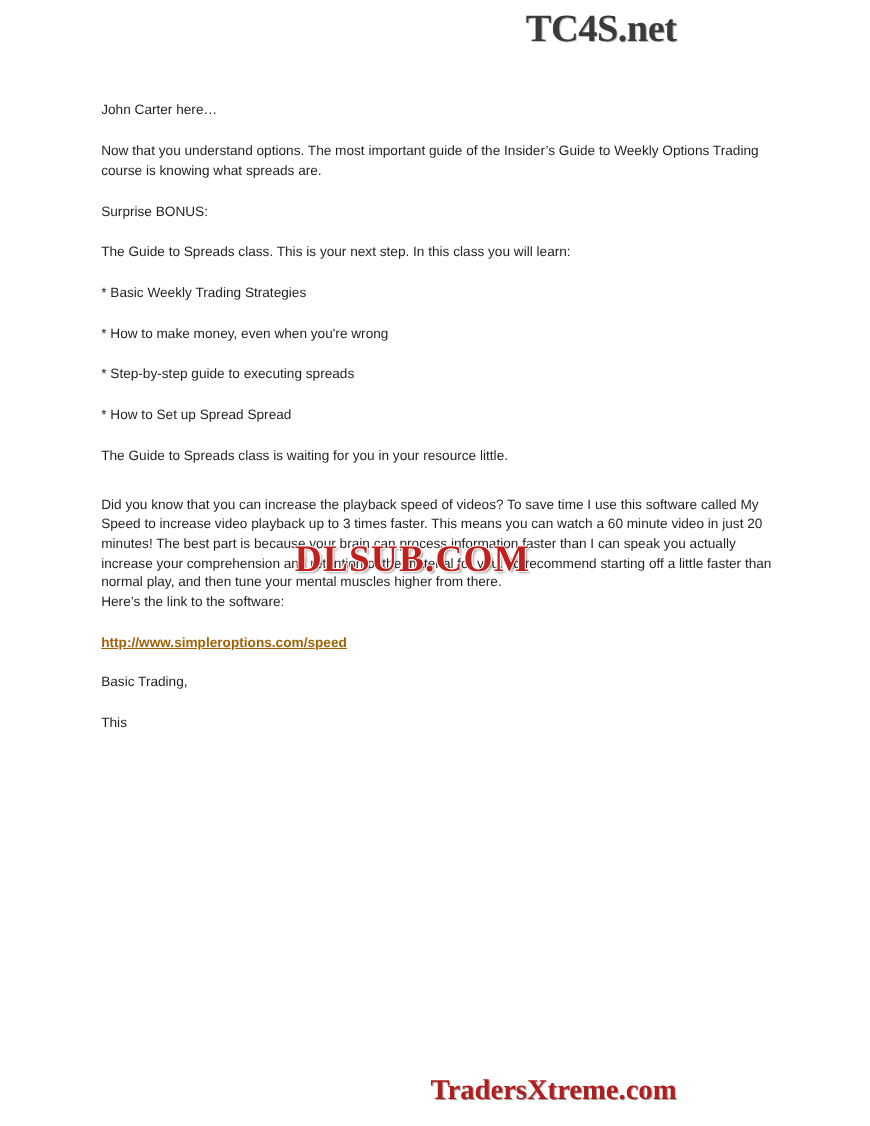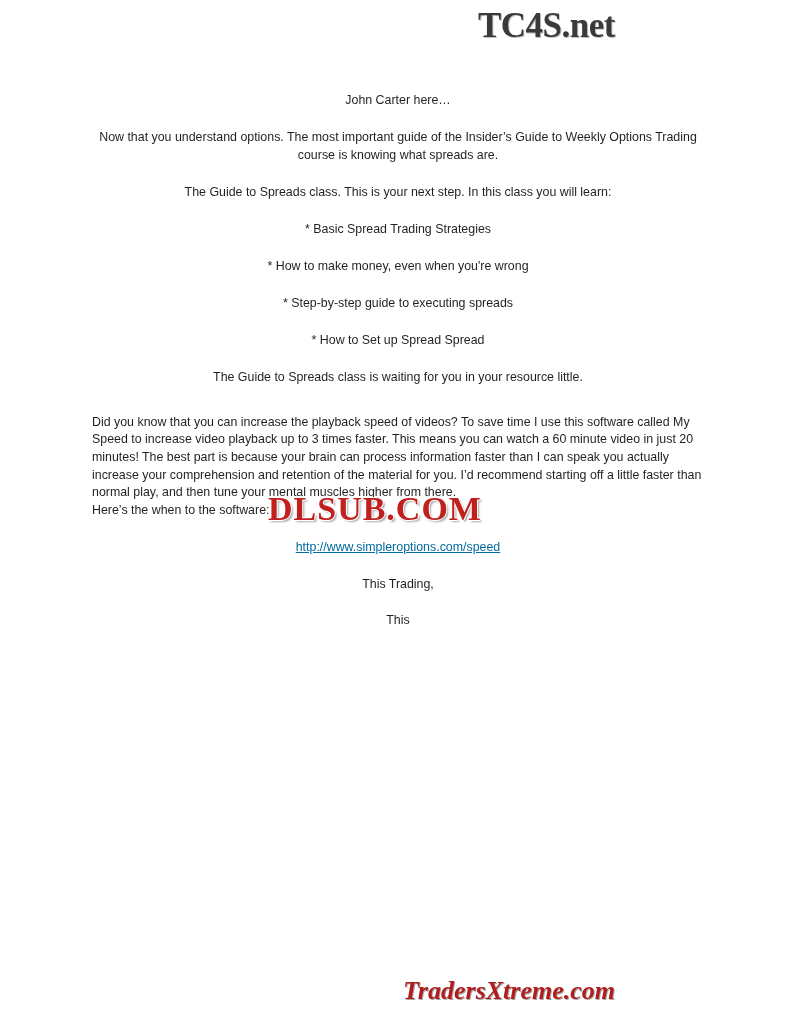--- a/index.html
+++ b/index.html
@@ -42,32 +42,32 @@
     left: 92px;
     top: 92px;
     width: 612px;
     color: #231f20;
     font-size: 12.4px;
     line-height: 1.45;
   }
 
   .doc p {
     margin: 0 0 19px 0;
-    text-align: center;
   }
 
   .block-para {
     margin: 0 0 19px 0;
     line-height: 1.42;
   }
 
   .link {
-    color: #0369a1;
+    color: #a16207;
     text-decoration: underline;
     cursor: pointer;
+    font-weight: bold;
   }
 
   
   .watermark {
     position: absolute;
     left: 268px;
     top: 490px;
     font-family: "Liberation Serif", serif;
     font-weight: bold;
     font-size: 34px;
@@ -86,57 +86,57 @@
   .brand-bottom {
     position: absolute;
     bottom: 18px;
     right: 14px;
     font-family: "Liberation Serif", serif;
     font-size: 26px;
     font-weight: bold;
     color: #b11d1d;
     text-shadow: 1px 1px 0 rgba(0,0,0,0.35);
     white-space: nowrap;
-    font-style: italic;
   }
 </style>
 </head>
 <body>
 
 <div class="page">
 
   <div class="brand-top">TC4S.net</div>
 
   <div class="doc">
 
     <p>John Carter here…</p>
 
     <p>Now that you understand options. The most important guide of the Insider’s Guide to Weekly Options Trading course is knowing what spreads are.</p>
 
+    <p>Surprise BONUS:</p>
 
     <p>The Guide to Spreads class. This is your next step. In this class you will learn:</p>
 
-    <p>* Basic Spread Trading Strategies</p>
+    <p>* Basic Weekly Trading Strategies</p>
     <p>* How to make money, even when you're wrong</p>
     <p>* Step-by-step guide to executing spreads</p>
     <p>* How to Set up Spread Spread</p>
 
     <p>The Guide to Spreads class is waiting for you in your resource little.</p>
 
     <div style="height:8px"></div>
 
     <div class="block-para">Did you know that you can increase the playback speed of videos? To save time I use this software called My Speed to increase video playback up to 3 times faster. This means you can watch a 60 minute video in just 20 minutes! The best part is because your brain can process information faster than I can speak you actually increase your comprehension and retention of the material for you. I’d recommend starting off a little faster than normal play, and then tune your mental muscles higher from there.</div>
 
-    <div class="block-para" style="margin-top:-19px;">Here’s the when to the software:</div>
+    <div class="block-para" style="margin-top:-19px;">Here’s the link to the software:</div>
 
     <p>
       <a class="link">http://www.simpleroptions.com/speed</a>
     </p>
 
-    <p>This Trading,</p>
+    <p>Basic Trading,</p>
 
     <p>This</p>
 
   </div>
 
   <div class="watermark">DLSUB.COM</div>
 
   <div class="brand-bottom">TradersXtreme.com</div>
 
 </div>

